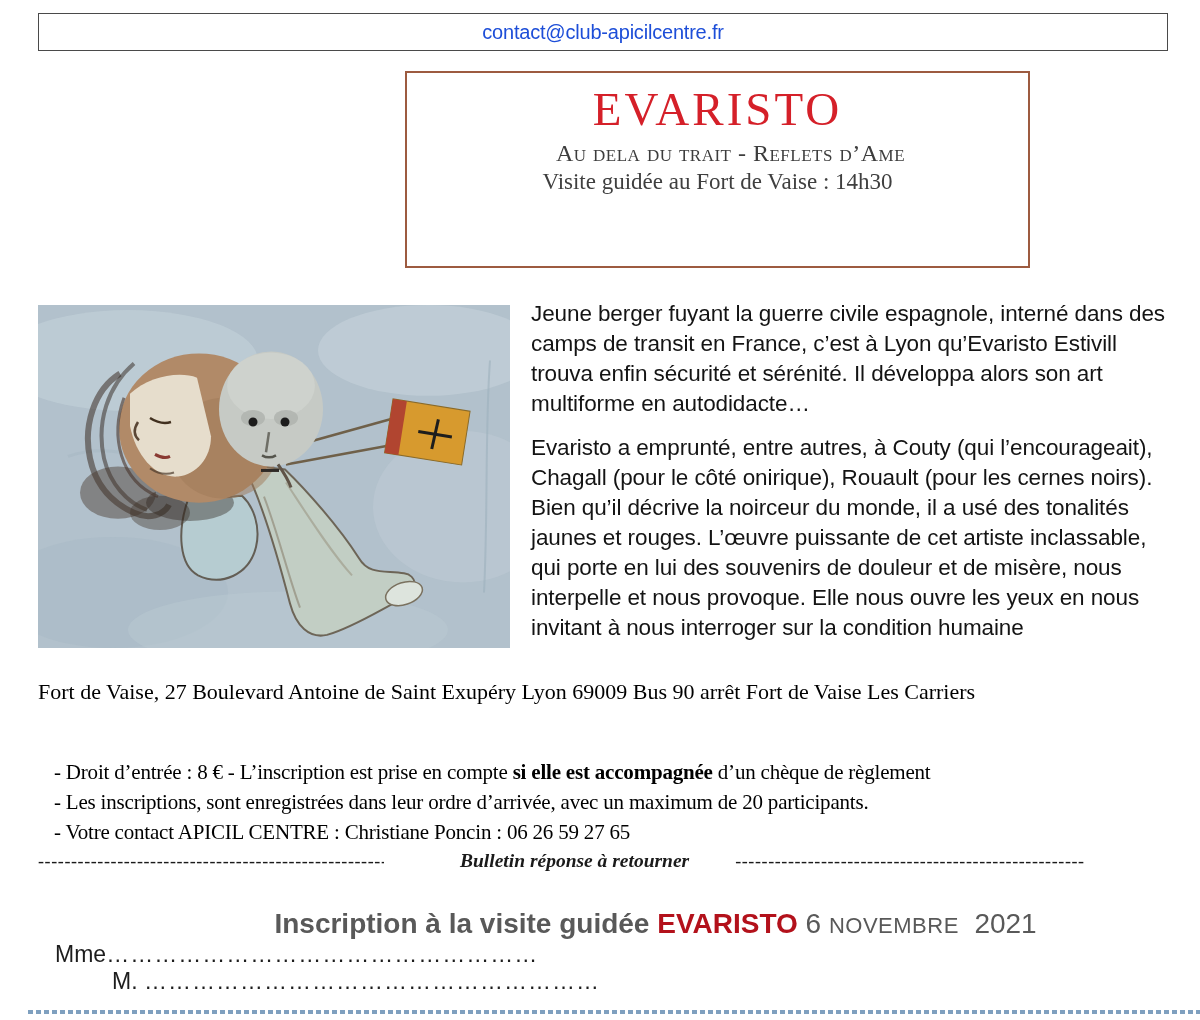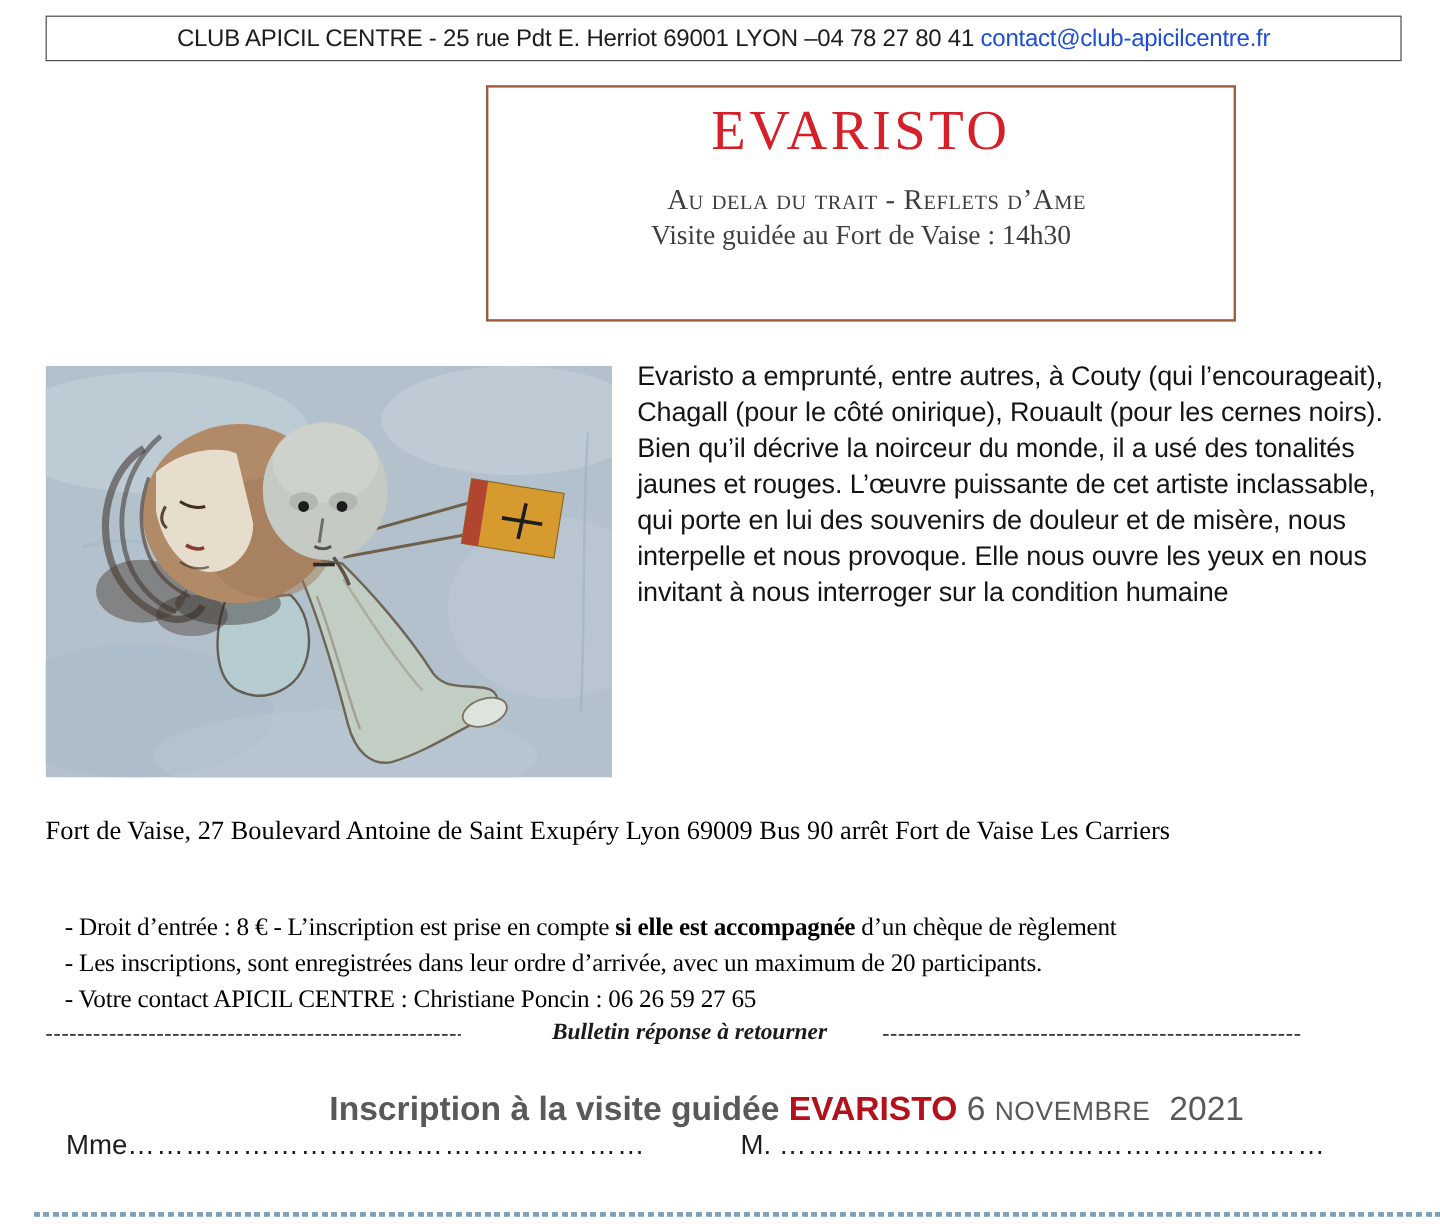--- a/index.html
+++ b/index.html
@@ -10,21 +10,21 @@
   
   .header-box{position:absolute;left:38px;top:13px;width:1128px;height:36px;
     border:1px solid #4a4a4a;display:flex;align-items:center;justify-content:center;
     font-size:20px;letter-spacing:-0.2px;color:#1c1c1c;}
   .header-box a{color:#1d4ed8;text-decoration:none;}
 
   
   .title-box{position:absolute;left:405px;top:71px;width:621px;height:193px;
     border:2px solid #9d5b40;text-align:center;font-family:"Liberation Serif",serif;}
   .main-title{margin-top:12px;font-size:47px;color:#d52029;letter-spacing:3px;line-height:1.05;}
-  .sub-title{margin-top:20px;font-size:24px;color:#3d3d3d;font-variant:small-caps;letter-spacing:0.5px;padding-left:26px;}
+  .sub-title{margin-top:6px;font-size:24px;color:#3d3d3d;font-variant:small-caps;letter-spacing:0.5px;padding-left:26px;}
   .date-line{margin-top:22px;font-size:23px;font-weight:bold;color:#3f3f3f;}
   .visit-line{margin-top:2px;font-size:23px;color:#3f3f3f;}
 
   
   .artwork{position:absolute;left:38px;top:305px;width:472px;height:343px;}
   .artwork svg{display:block;width:100%;height:100%;}
 
   
   .bio{position:absolute;left:531px;top:299px;width:636px;font-size:22.5px;
     line-height:30px;color:#141414;letter-spacing:-0.1px;}
@@ -51,36 +51,35 @@
 
   
   .inscription{position:absolute;left:0;top:876px;width:1200px;text-align:center;
     font-size:28px;font-weight:bold;color:#595959;padding-left:40px;}
   .inscription .red{color:#b3111b;}
   .inscription .datepart{font-weight:normal;color:#595959;}
   .inscription .month{font-size:22px;letter-spacing:0.5px;}
 
   
   .form-line{position:absolute;left:55px;top:941px;width:1110px;font-size:23px;color:#1d1d1d;
-    display:flex;}
+    display:flex;flex-direction:column;}
   .mme-field{width:505px;white-space:nowrap;overflow:hidden;}
   .m-field{margin-left:57px;white-space:nowrap;overflow:hidden;flex:1;}
   .dots{letter-spacing:1px;}
 
   
   .bottom-rule{position:absolute;left:28px;top:1010px;width:1172px;height:4px;
     background:repeating-linear-gradient(90deg,#7fa0bf 0 5px,transparent 5px 8px);}
 </style>
 </head>
 <body>
 
 <div class="page">
 
   <div class="header-box pre">
-    <span class="pre">CLUB APICIL CENTRE - 25 rue Pdt E. Herriot 69001 LYON –04 78 27 80 41 </span>
     <a href="#">contact@club-apicilcentre.fr</a>
   </div>
 
   <div class="title-box">
     <div class="main-title">EVARISTO</div>
     <div class="sub-title">Au dela du trait - Reflets d’Ame</div>
     <div class="visit-line">Visite guidée au Fort de Vaise : 14h30</div>
   </div>
 
   <div class="artwork">
@@ -139,20 +138,21 @@
       <circle cx="215" cy="116" r="4.5" fill="#1c1c1c"></circle>
       <circle cx="247" cy="116" r="4.5" fill="#1c1c1c"></circle>
       <path d="M231,126 L228,146" stroke="#6e6e66" stroke-width="2.5" fill="none"></path>
       <path d="M224,149 q7,4 14,0" stroke="#55554d" stroke-width="2.5" fill="none"></path>
       <line x1="223" y1="164" x2="241" y2="164" stroke="#2e2a26" stroke-width="3"></line>
       <path d="M240,158 C247,168 251,175 253,181" stroke="#5f5347" stroke-width="3" fill="none"></path>
     </svg>
   </div>
 
   <div class="bio">
+    <p class="pre">Jeune berger fuyant la guerre civile espagnole, interné dans des camps de transit en France, c’est à Lyon qu’Evaristo Estivill trouva enfin sécurité et sérénité. Il développa alors son art multiforme en autodidacte…</p>
     <p class="pre">Evaristo a emprunté, entre autres, à Couty (qui l’encourageait), Chagall (pour le côté onirique), Rouault (pour les cernes noirs). Bien qu’il décrive la noirceur du monde, il a usé des tonalités jaunes et rouges. L’œuvre puissante de cet artiste inclassable, qui porte en lui des souvenirs de douleur et de misère, nous interpelle et nous provoque. Elle nous ouvre les yeux en nous invitant à nous interroger sur la condition humaine</p>
   </div>
 
   <div class="infos">
     <div class="pre">Fort de Vaise, 27 Boulevard Antoine de Saint Exupéry Lyon 69009 Bus 90 arrêt Fort de Vaise Les Carriers</div>
   </div>
 
   <div class="conditions">
     <div class="pre"><span class="pre">- Droit d’entrée : 8 € - L’inscription est prise en compte </span><b class="pre">si elle est accompagnée</b><span class="pre"> d’un chèque de règlement</span></div>
     <div class="pre">- Les inscriptions, sont enregistrées dans leur ordre d’arrivée, avec un maximum de 20 participants.</div>

